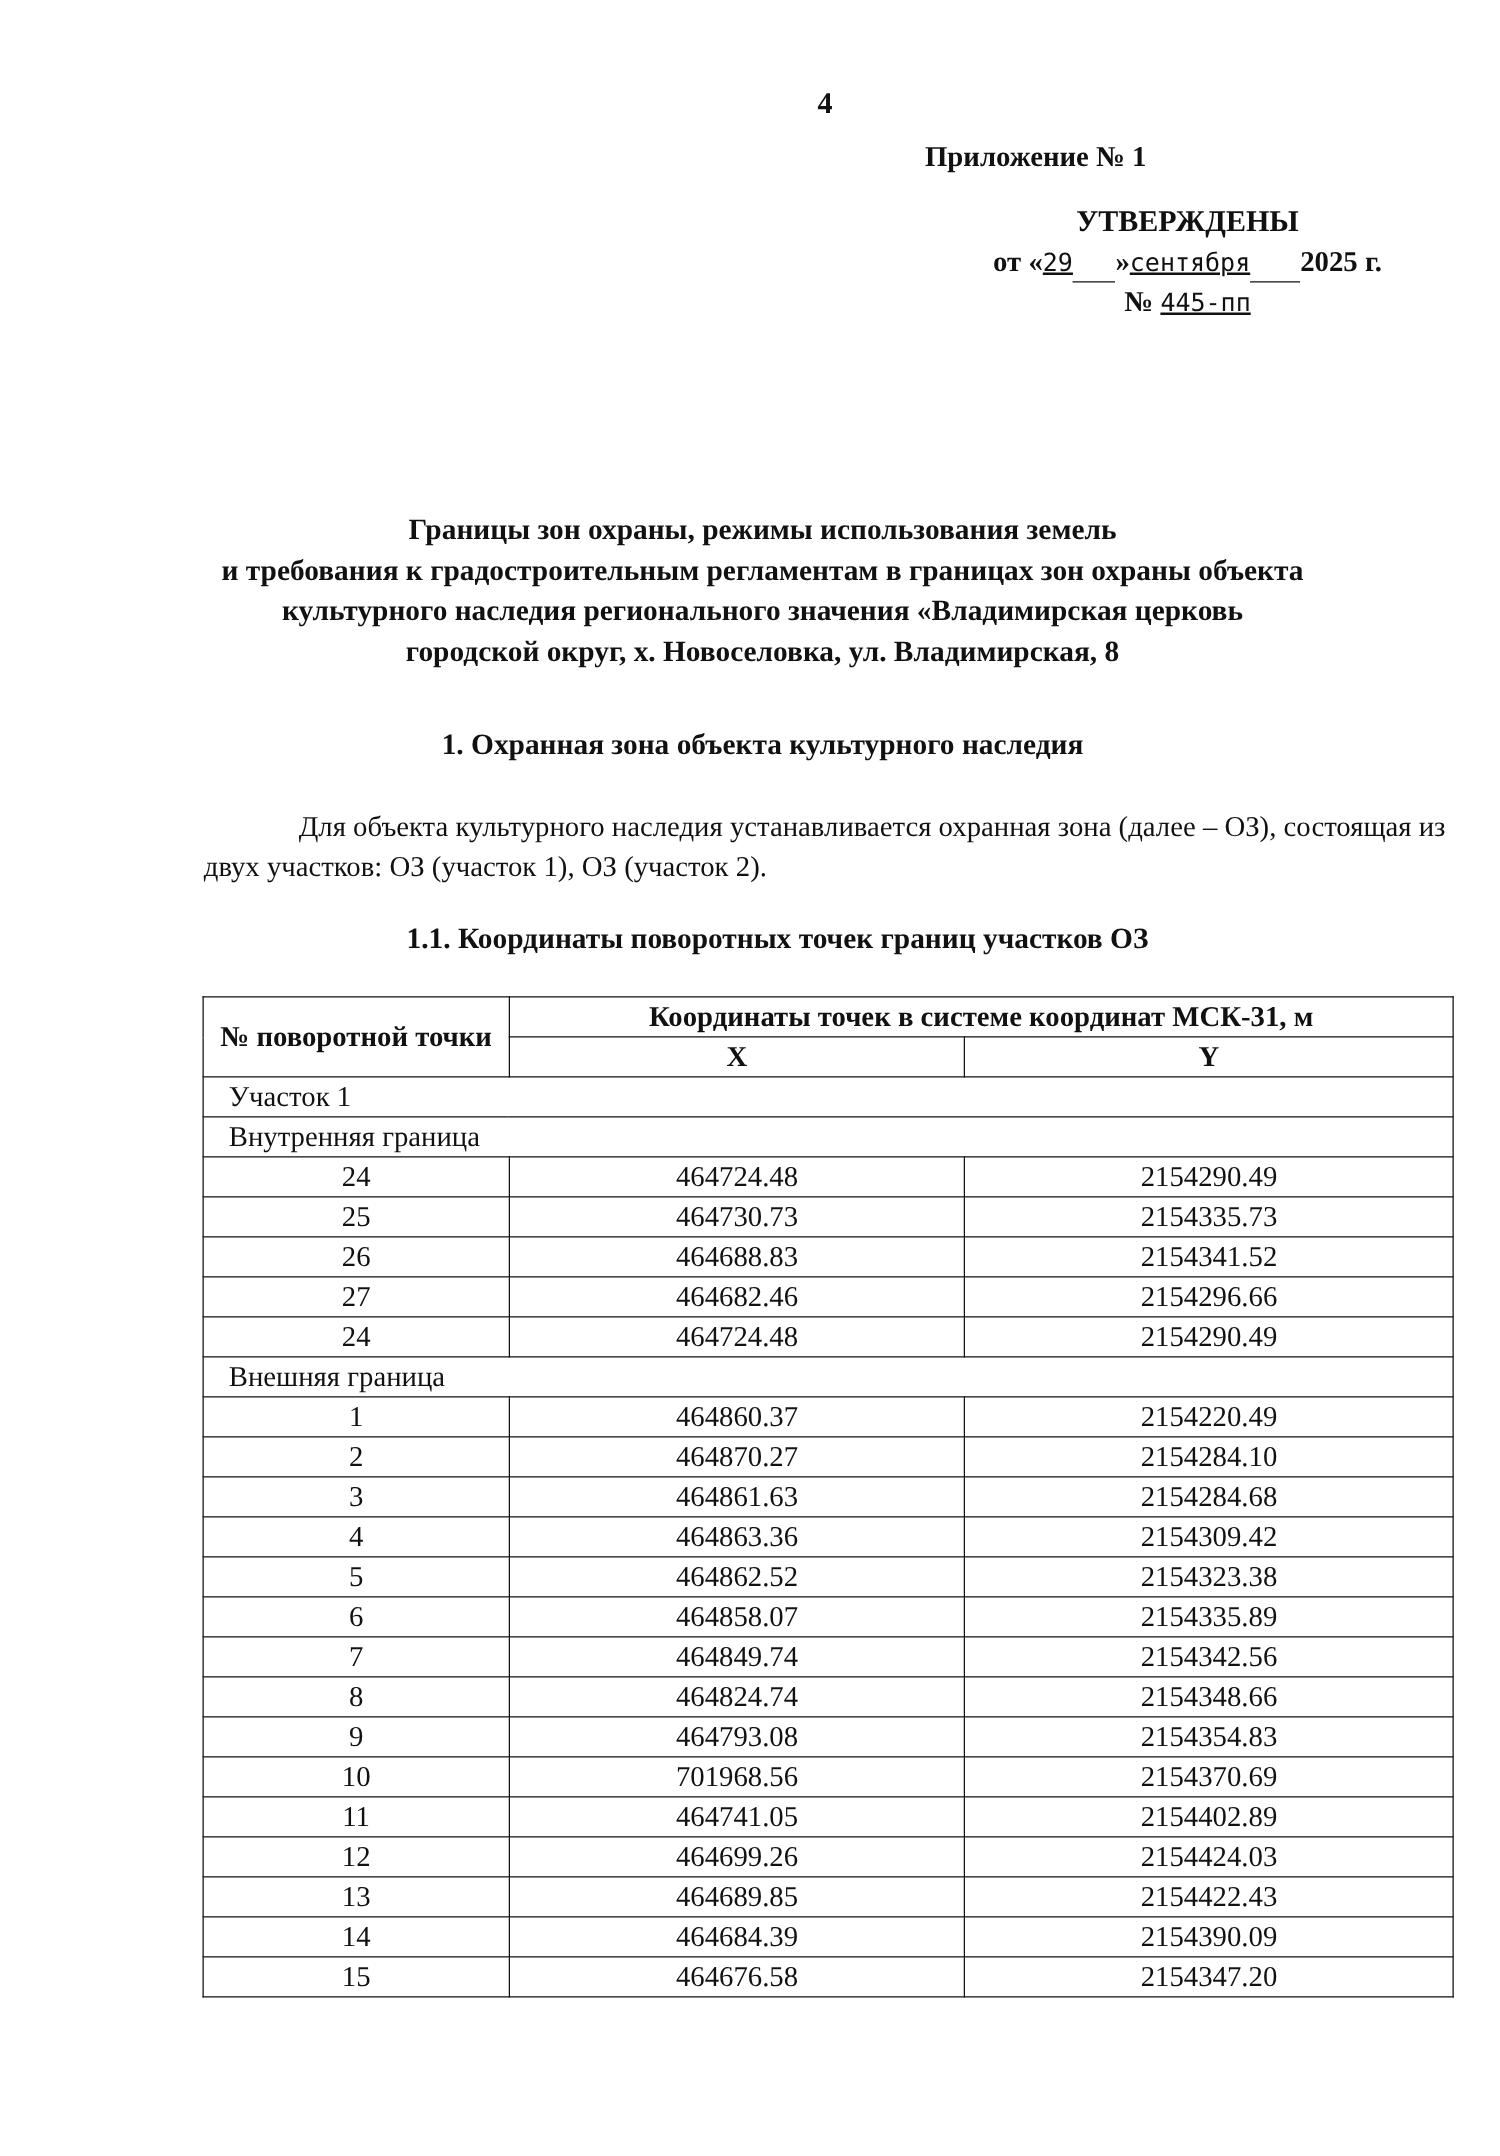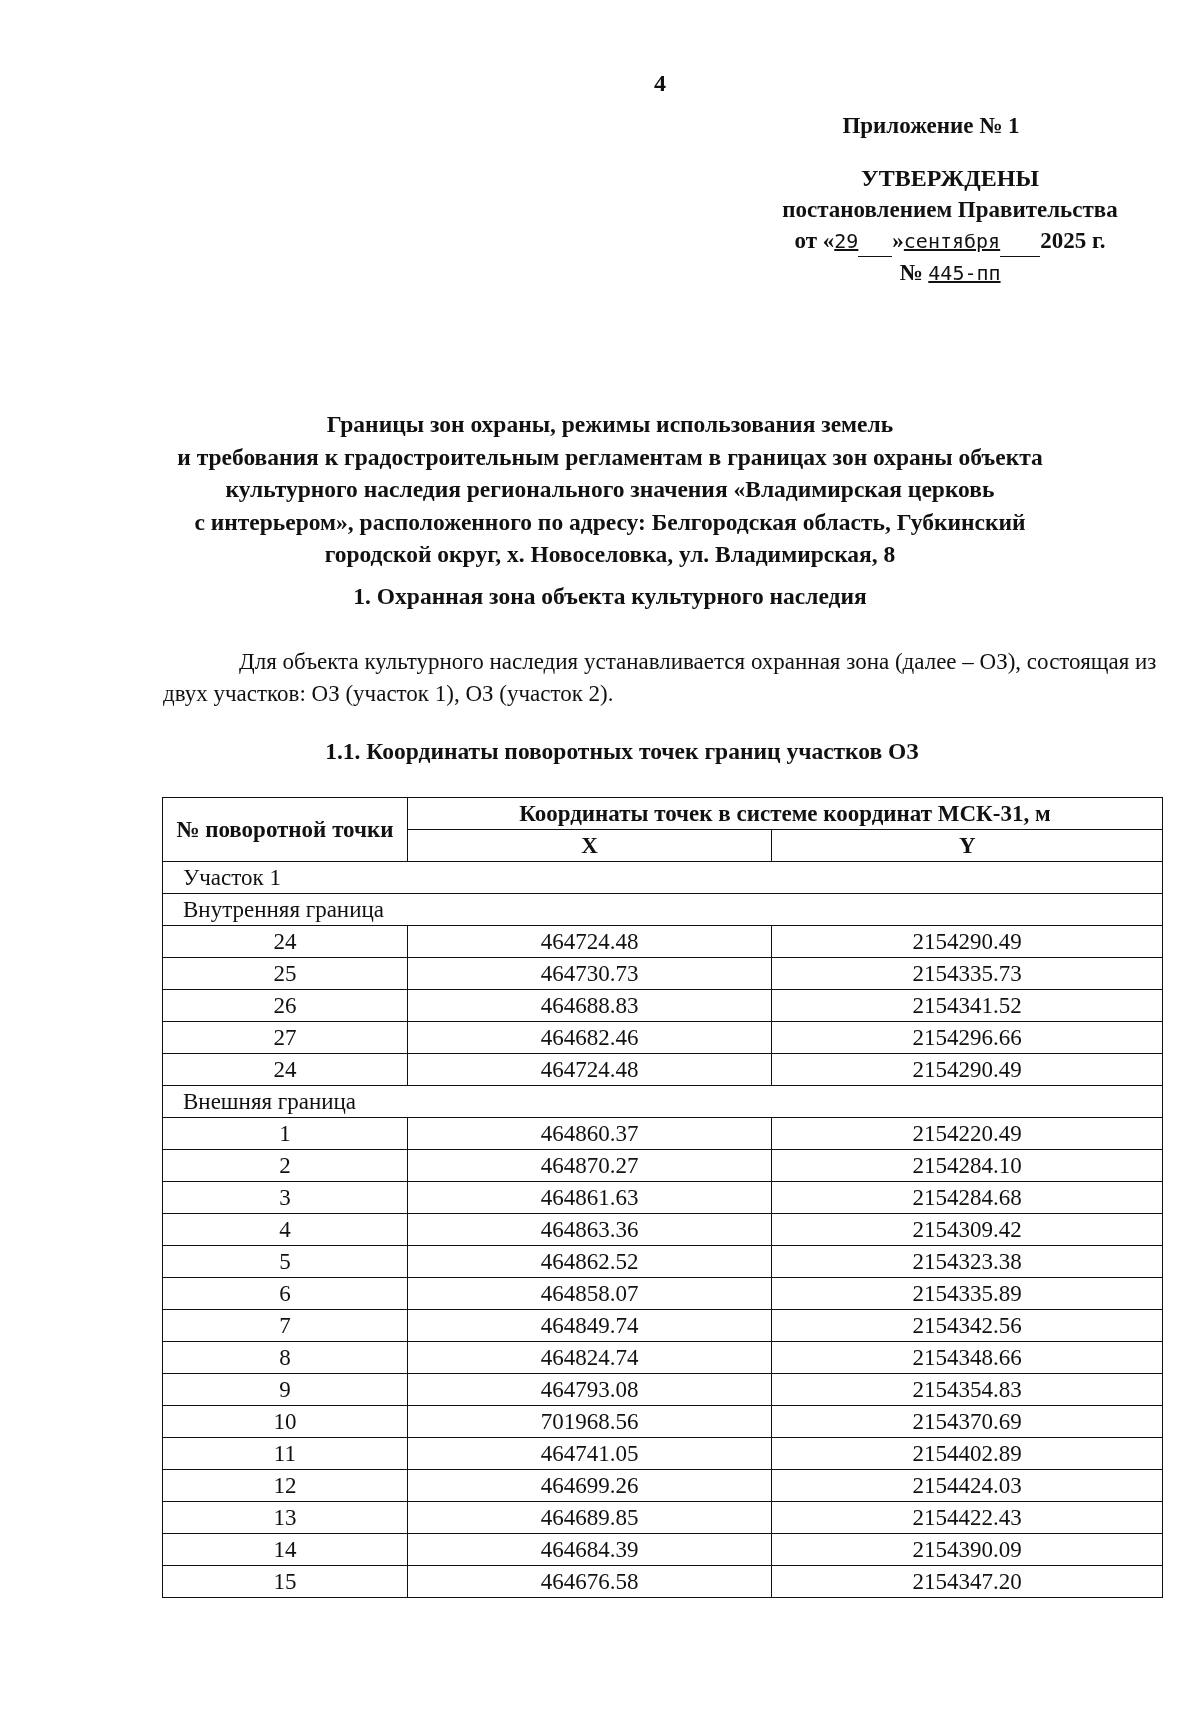--- a/index.html
+++ b/index.html
@@ -3,21 +3,21 @@
 <meta charset="utf-8">
 <style>
   html, body { margin: 0; padding: 0; background: #ffffff; }
   body {
     width: 1200px; height: 1725px; position: relative; overflow: hidden;
     font-family: "Liberation Serif", "DejaVu Serif", serif; color: #111;
   }
   .page-num { position: absolute; left: 0; width: 1200px; top: 70px; text-align: center;
     font-size: 24px; font-weight: bold; padding-left: 120px; box-sizing: border-box; }
   .approval { position: absolute; right: 40px; top: 110px; width: 420px; text-align: center; font-weight: bold; font-size: 23px; line-height: 31px; }
-  .approval .appendix { text-align: center; padding-right: 38px; margin-bottom: 22px; }
+  .approval .appendix { text-align: left; padding-right: 38px; margin-bottom: 22px; }
   .approval .approved { font-size: 24px; }
   .fill { font-family: "DejaVu Sans Mono", "Liberation Mono", monospace; font-weight: normal; font-size: 20px; text-decoration: underline; }
   .gap { display: inline-block; border-bottom: 1px solid #111; }
   .title { position: absolute; left: 140px; width: 940px; top: 408px; text-align: center; font-weight: bold; font-size: 23.5px; line-height: 32.5px; }
   .section { position: absolute; left: 140px; width: 940px; top: 583px; text-align: center; font-weight: bold; font-size: 23.5px; }
   .para { position: absolute; left: 163px; width: 1010px; top: 646px; font-size: 23px; line-height: 32px; }
   .para .indent { display: inline-block; width: 76px; }
   .subsection { position: absolute; left: 152px; width: 940px; top: 738px; text-align: center; font-weight: bold; font-size: 23.5px; }
   table.coords { position: absolute; left: 162px; top: 797px; width: 1001px; border-collapse: collapse; font-size: 23px; }
   table.coords td, table.coords th { border: 1.5px solid #111; padding: 0; height: 31px; line-height: 30px; text-align: center; }
@@ -26,35 +26,33 @@
   .col1 { width: 245px; } .col2 { width: 365px; } .col3 { width: 391px; }
 </style>
 </head>
 <body>
 
 <div class="page-num">4</div>
 
 <div class="approval">
   <div class="appendix">Приложение № 1</div>
   <div class="approved">УТВЕРЖДЕНЫ</div>
-  <div>постановлением Правительства</div>
   <div>
     <span>от «</span><span class="fill">29</span><span class="gap" style="width:34px">&nbsp;</span><span>»</span><span class="fill">сентября</span><span class="gap" style="width:40px">&nbsp;</span><span>2025 г.</span>
   </div>
   <div>
     <span>№</span>
     <span class="fill">445-пп</span>
   </div>
 </div>
 
 <div class="title">
   <div>Границы зон охраны, режимы использования земель</div>
   <div>и требования к градостроительным регламентам в границах зон охраны объекта</div>
   <div>культурного наследия регионального значения «Владимирская церковь</div>
-  <div>с интерьером», расположенного по адресу: Белгородская область, Губкинский</div>
   <div>городской округ, х. Новоселовка, ул. Владимирская, 8</div>
 </div>
 
 <div class="section">1. Охранная зона объекта культурного наследия</div>
 
 <div class="para"><span class="indent"></span><span>Для объекта культурного наследия устанавливается охранная зона (далее – ОЗ), состоящая из двух участков: ОЗ (участок 1), ОЗ (участок 2).</span></div>
 
 <div class="subsection">1.1. Координаты поворотных точек границ участков ОЗ</div>
 
 <table class="coords">

